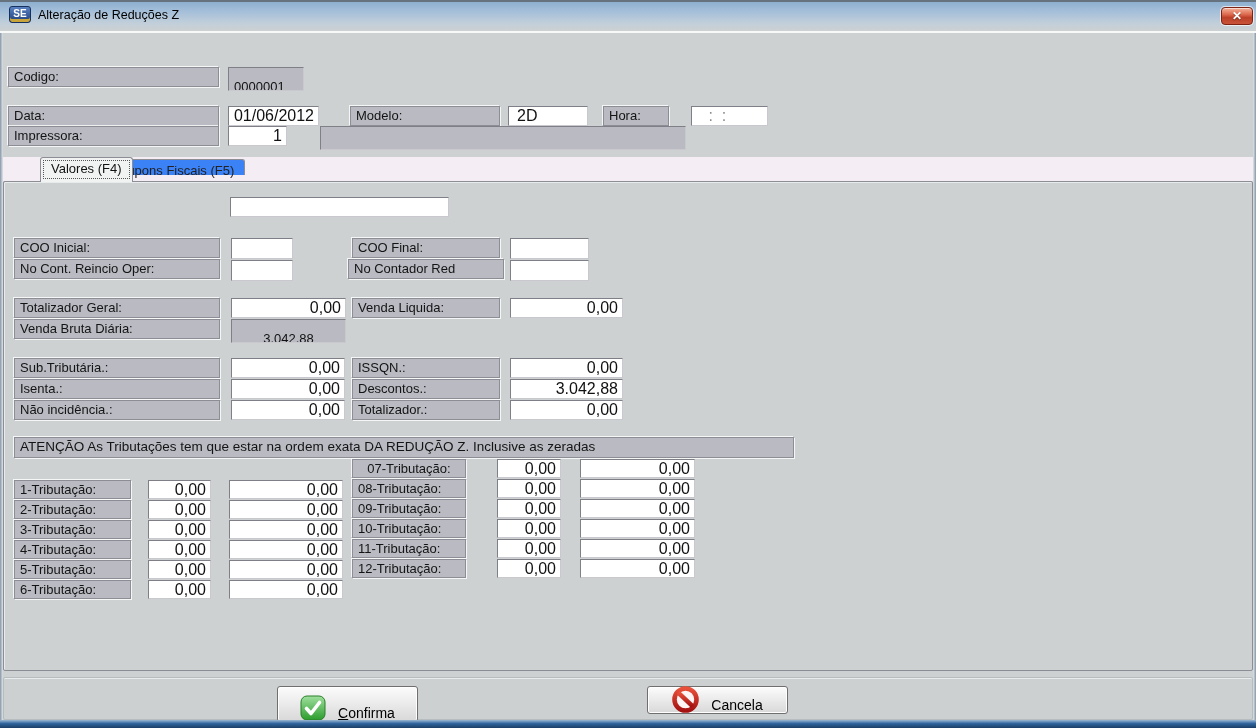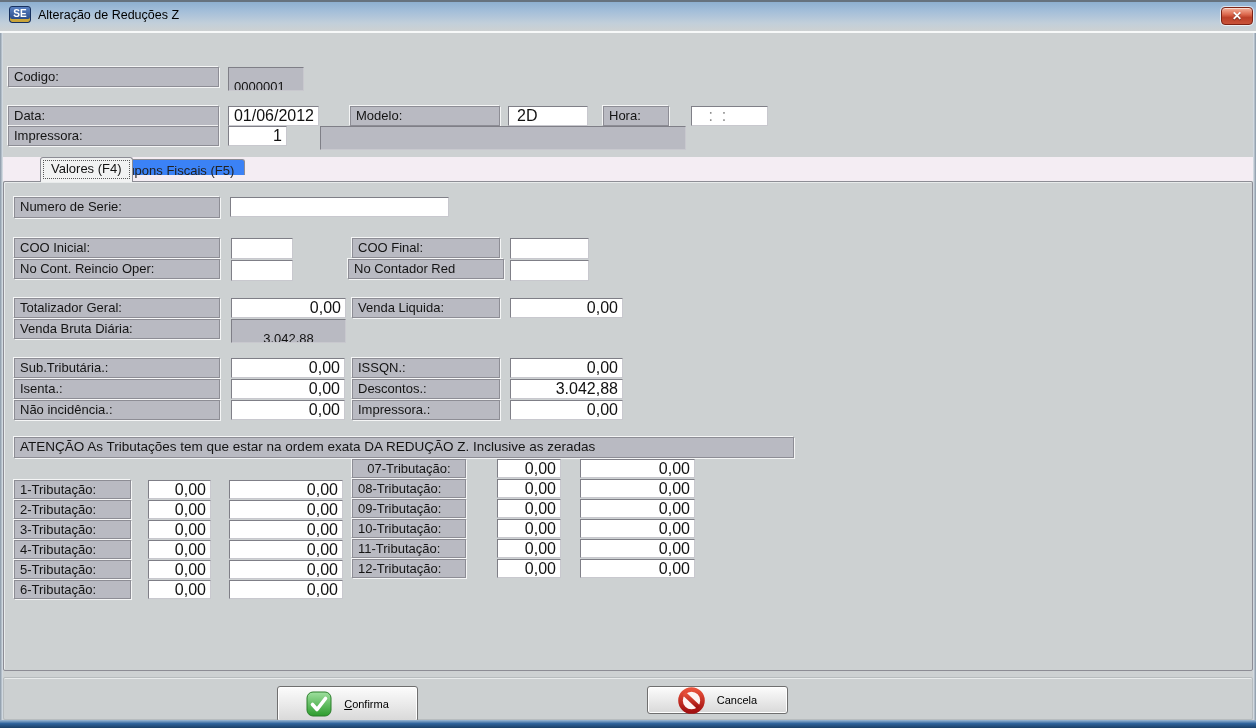--- a/index.html
+++ b/index.html
@@ -71,24 +71,24 @@
     background:#cdd1d2;border:1px solid #8d8d95;border-radius:2px;
     box-shadow:inset 1px 1px 0 #e8ebeb;
   }
   
   .btnbar{
     position:absolute;left:3px;top:677px;width:1250px;height:43px;
     background:#ccd0d1;border:1px solid #b7bcbe;border-radius:2px;
     box-shadow:inset 0 1px 0 #e9ecec;
   }
   .btn{
-    position:absolute;display:flex;align-items:center;justify-content:center;gap:12px;
+    position:absolute;display:flex;align-items:flex-end;justify-content:center;gap:12px;
     background:linear-gradient(#fcfcfc 0%,#ececec 45%,#d8d8d8 100%);
     border:1px solid #6f6f6f;border-radius:3px;cursor:pointer;z-index:2;
-    box-shadow:inset 0 0 0 1px #fff;font-size:11px;color:#000;
+    box-shadow:inset 0 0 0 1px #fff;font-size:14px;color:#000;
   }
   .confirma-label::first-letter{text-decoration:underline;}
 </style>
 </head>
 <body>
 
 <div class="window">
 
   <div class="titlebar">
     <div class="app-icon">SE</div>
@@ -111,21 +111,20 @@
   <div class="lbl" style="left:8px;top:126px;width:211px;height:20px;">Impressora:</div>
   <input class="inp num" style="left: 228px; top: 126px; width: 59px; height: 20px;" value="1">
   <div class="graybox" style="left:320px;top:126px;width:366px;height:21px;"></div>
 
   <div class="tabstrip">
     <div class="tab active">Valores (F4)</div>
     <div class="tab inactive">Cupons Fiscais (F5)</div>
   </div>
   <div class="tabpage"></div>
 
-  <div class="lbl" style="left:14px;top:197px;width:206px;height:21px;">Numero de Serie:</div>
   <input class="inp" style="left: 230px; top: 197px; width: 219px; height: 20px;" value="">
 
   <div class="lbl" style="left:14px;top:238px;width:206px;height:20px;">COO Inicial:</div>
   <input class="inp num" style="left: 231px; top: 238px; width: 62px; height: 21px;" value="">
   <div class="lbl" style="left:352px;top:238px;width:148px;height:20px;">COO Final:</div>
   <input class="inp num" style="left: 510px; top: 238px; width: 79px; height: 21px;" value="">
 
   <div class="lbl" style="left:14px;top:259px;width:206px;height:20px;">No Cont. Reincio Oper:</div>
   <input class="inp num" style="left: 231px; top: 260px; width: 62px; height: 21px;" value="">
   <div class="lbl" style="left:348px;top:259px;width:156px;height:20px;">No Contador Red</div>
@@ -144,21 +143,21 @@
   <div class="lbl" style="left:352px;top:358px;width:148px;height:20px;">ISSQN.:</div>
   <input class="inp num" style="left: 510px; top: 358px; width: 113px; height: 20px;" value="0,00">
 
   <div class="lbl" style="left:14px;top:379px;width:206px;height:20px;">Isenta.:</div>
   <input class="inp num" style="left: 231px; top: 379px; width: 114px; height: 20px;" value="0,00">
   <div class="lbl" style="left:352px;top:379px;width:148px;height:20px;">Descontos.:</div>
   <input class="inp num" style="left: 510px; top: 379px; width: 113px; height: 20px;" value="3.042,88">
 
   <div class="lbl" style="left:14px;top:400px;width:206px;height:20px;">Não incidência.:</div>
   <input class="inp num" style="left: 231px; top: 400px; width: 114px; height: 20px;" value="0,00">
-  <div class="lbl" style="left:352px;top:400px;width:148px;height:20px;">Impressora.:</div>
+  <div class="lbl" style="left:352px;top:400px;width:148px;height:20px;">Totalizador.:</div>
   <input class="inp num" style="left: 510px; top: 400px; width: 113px; height: 20px;" value="0,00">
 
   <div class="lbl" style="left:14px;top:437px;width:780px;height:21px;font-size:13.5px;">ATENÇÃO As Tributações tem que estar na ordem exata DA REDUÇÃO Z. Inclusive as zeradas</div>
 
   <div class="lbl" style="left:14px;top:480px;width:117px;height:19px;">1-Tributação:</div>
   <input class="inp num" style="left: 148px; top: 480px; width: 63px; height: 19px;" value="0,00">
   <input class="inp num" style="left: 229px; top: 480px; width: 114px; height: 19px;" value="0,00">
 
   <div class="lbl" style="left:14px;top:500px;width:117px;height:19px;">2-Tributação:</div>
   <input class="inp num" style="left: 148px; top: 500px; width: 63px; height: 19px;" value="0,00">

